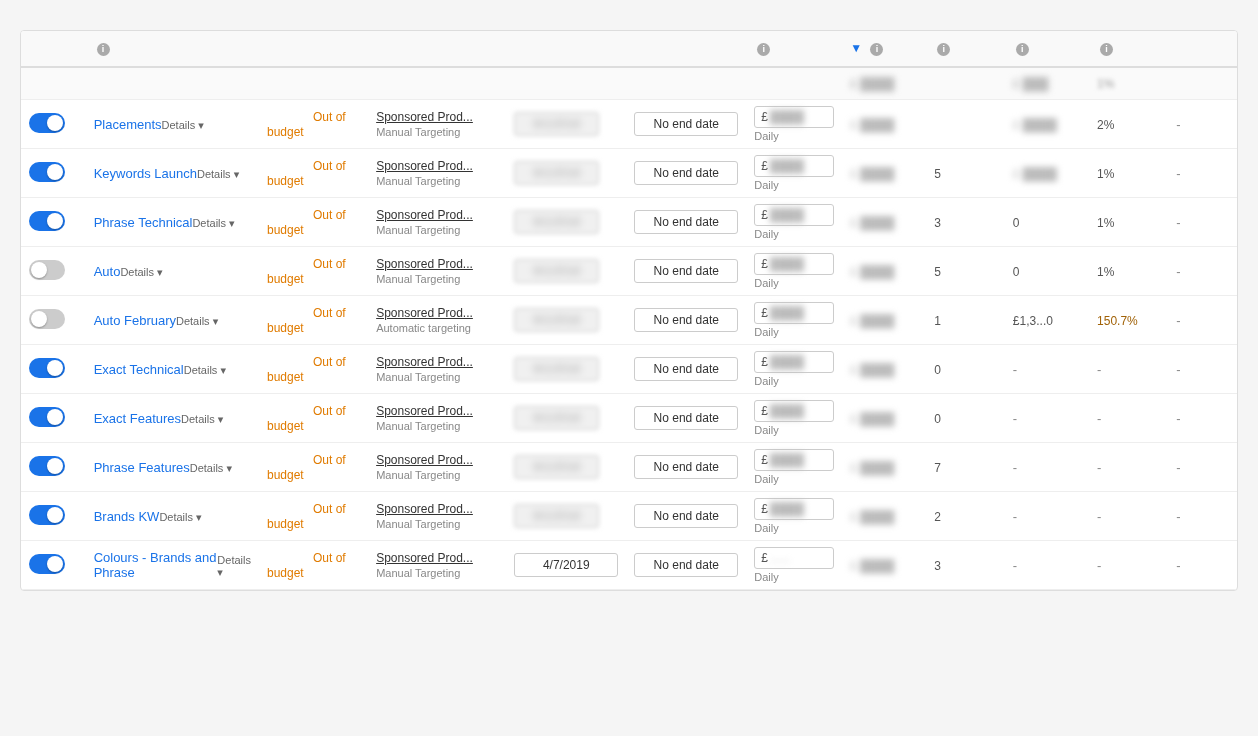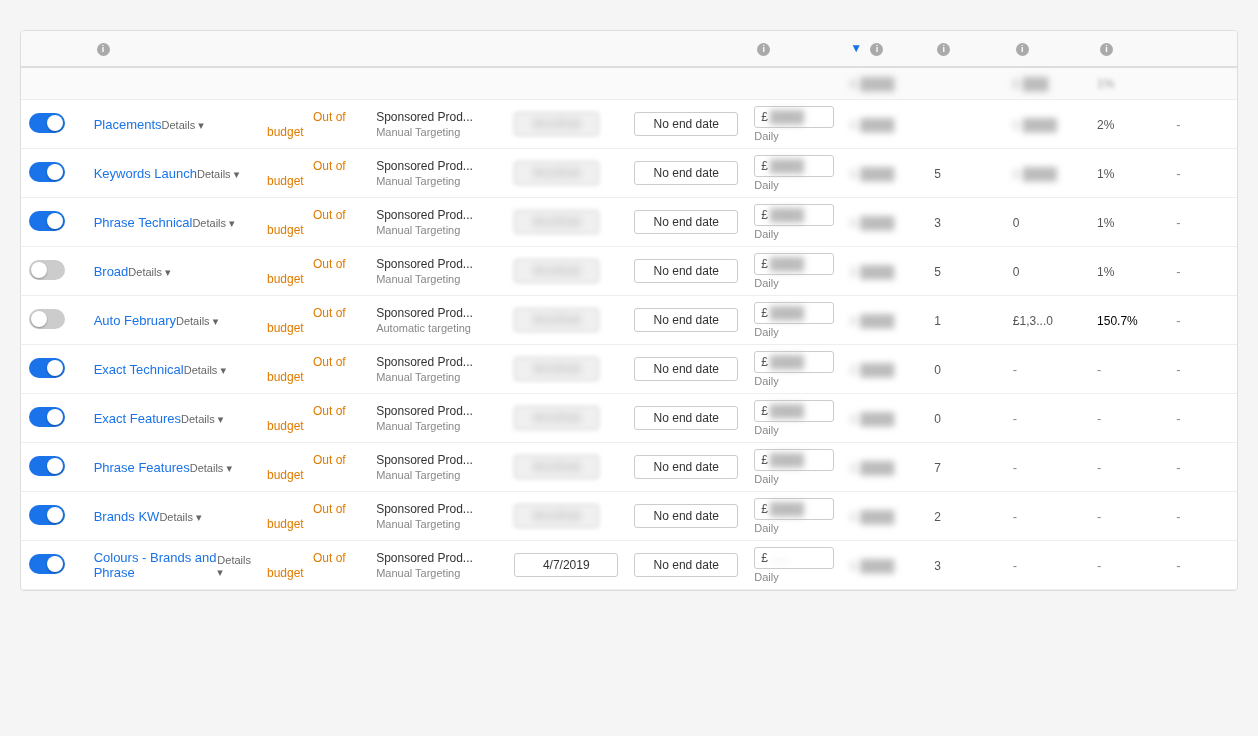--- a/index.html
+++ b/index.html
@@ -86,20 +86,21 @@
     }
     .status-out {
       color: #e07b00;
       font-weight: 500;
       font-size: 12px;
       margin-left: 46px;
     }
     .type-main {
       font-size: 12px;
       color: #333;
+      text-decoration: underline;
     }
     .type-sub {
       font-size: 11px;
       color: #888;
       margin-top: 2px;
     }
     .toggle-switch {
       position: relative;
       width: 36px;
       height: 20px;
@@ -359,21 +360,21 @@
             <td><span class="spend-blurred">£ ████</span></td>
             <td><span style="font-size:12px;color:#555;">3</span></td>
             <td><span style="font-size:12px;color:#555;">0</span></td>
             <td><span style="font-size:12px;color:#555;">1%</span></td>
             <td><span class="dash" style="cursor:pointer;">-</span></td>
           </tr>
           <tr>
             <td><div class="toggle-switch toggle-off"><div class="toggle-slider"></div><div class="toggle-knob"></div></div></td>
             <td>
     <div class="campaign-cell">
-      <a class="campaign-name">Broad</a>
+      <a class="campaign-name">Auto</a>
       <span class="details-link">Details ▾</span>
     </div>
             </td>
             <td><span class="status-out">Out of budget</span></td>
             <td>
               <div class="type-main">Sponsored Prod...</div>
     <div class="type-sub">Manual Targeting</div>
             </td>
             <td>
               <div class="start-date-blur">6/1/2018</div>
@@ -420,21 +421,21 @@
       <div class="budget-input">
         <span class="budget-prefix">£</span>
         <span class="budget-value" style="filter:blur(3px);color:#bbb;">████</span>
       </div>
       <span class="daily-label">Daily</span>
     </div>
             </td>
             <td><span class="spend-blurred">£ ████</span></td>
             <td><span style="font-size:12px;color:#555;">1</span></td>
             <td><span style="font-size:12px;color:#555;">£1,3...0</span></td>
-            <td><span style="font-size:12px;color:#000000;">150.7%</span></td>
+            <td><span style="font-size:12px;color:#a16207;">150.7%</span></td>
             <td><span class="dash" style="cursor:pointer;">-</span></td>
           </tr>
           <tr>
             <td><div class="toggle-switch toggle-on"><div class="toggle-slider"></div><div class="toggle-knob"></div></div></td>
             <td>
     <div class="campaign-cell">
       <a class="campaign-name">Exact Technical</a>
       <span class="details-link">Details ▾</span>
     </div>
             </td>

